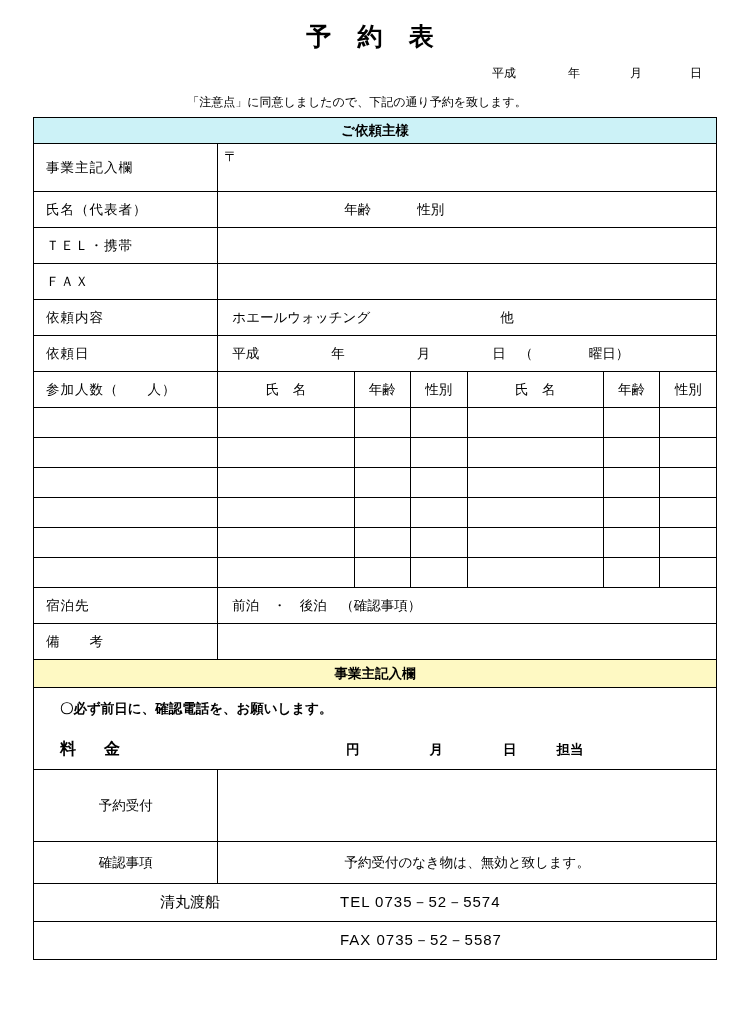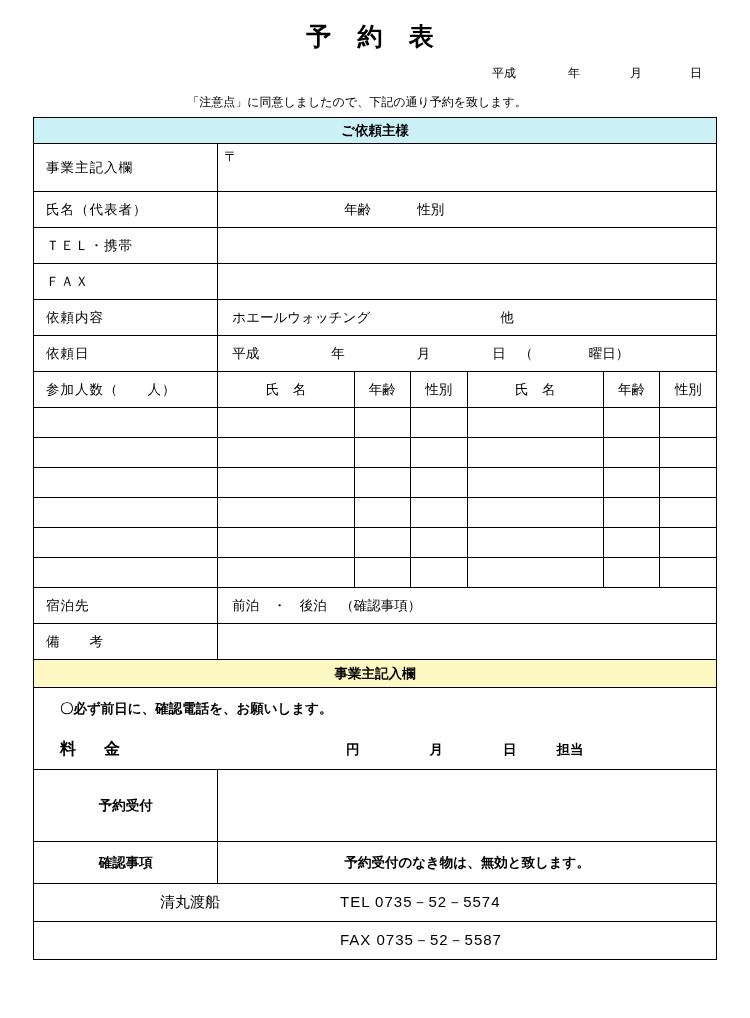--- a/index.html
+++ b/index.html
@@ -111,21 +111,21 @@
     font-size: 14px;
     font-weight: bold;
     padding-left: 26px !important;
     font-family: "Liberation Serif", "DejaVu Serif", serif;
   }
   .fee-label { letter-spacing: 6px; font-size: 16px; }
   .fee-en { margin-left: 220px; }
   .fee-month { margin-left: 70px; }
   .fee-day { margin-left: 60px; }
   .fee-charge { margin-left: 40px; font-family: Liberation Serif, serif; }
-  .center { text-align: center; font-weight: bold; }
+  .center { text-align: center; }
   .big-cell { height: 72px !important; }
   .footer-cell {
     height: 38px !important;
     font-size: 15px;
     border-top: 1px solid #000 !important;
   }
   .footer-inner {
     display: flex;
     align-items: center;
   }

